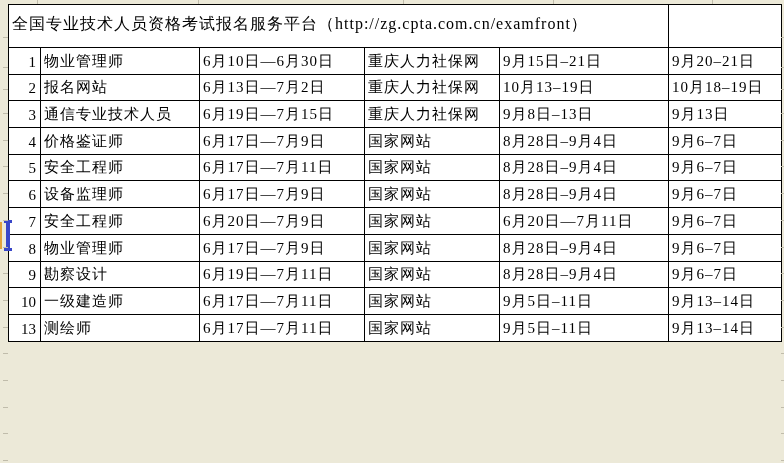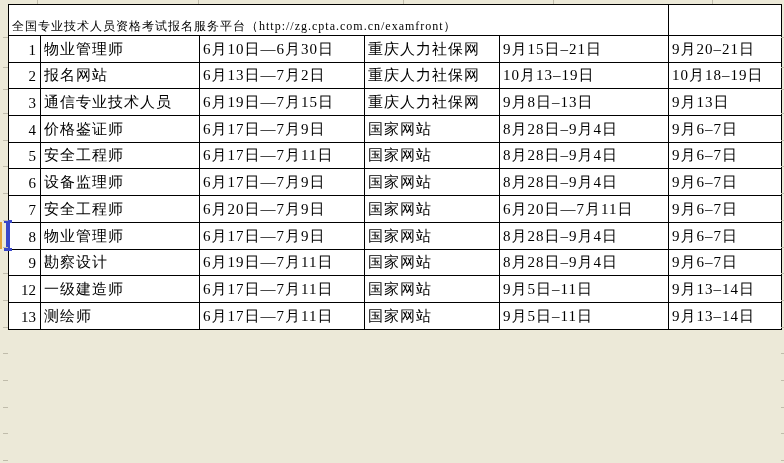--- a/index.html
+++ b/index.html
@@ -22,21 +22,21 @@
     vertical-align:bottom;text-align:left;
     white-space:nowrap;overflow:hidden;
     font-size:15px;font-weight:normal;color:#000;
     padding:0 0 3px 3px;letter-spacing:1px;
   }
   tr.title-row td{
     height:33px;text-align:center;vertical-align:middle;
     font-size:21px;font-weight:bold;letter-spacing:2px;
     padding:2px 0 4px 0;
   }
-  tr.sub1-row td{height:30px;font-size:12px;padding-bottom:0;}
+  tr.sub1-row td{height:30px;font-size:16px;padding-bottom:12px;}
   tr.sub2-row td{height:22px;font-size:16px;border-bottom-width:2px;padding-bottom:2px;}
   tr.header-row th{height:24px;letter-spacing:2px;padding-bottom:4px;}
   tbody tr{height:26.7px;}
   td.c0{text-align:right;padding:0 4px 3px 0;letter-spacing:0;}
   
   .sel-bar{position:absolute;left:6px;top:221px;width:4px;height:29px;background:var(--blue,#3946c8);}
   .sel-bar::before,.sel-bar::after{content:"";position:absolute;left:-2px;width:8px;height:3px;background:inherit;}
   .sel-bar::before{top:-1px;} .sel-bar::after{bottom:-1px;}
   .rowhead-bar{position:absolute;left:0;top:222px;width:2px;height:27px;background:var(--orange,#e2a23c);}
   .tick{position:absolute;background:var(--grid,#c0bcab);}
@@ -128,21 +128,21 @@
     </tr>
         <tr>
       <td class="c0">9</td>
       <td class="c1">勘察设计</td>
       <td class="c2">6月19日—7月11日</td>
       <td class="c3">国家网站</td>
       <td class="c4">8月28日–9月4日</td>
       <td class="c5">9月6–7日</td>
     </tr>
         <tr>
-      <td class="c0">12</td>
+      <td class="c0">10</td>
       <td class="c1">一级建造师</td>
       <td class="c2">6月17日—7月11日</td>
       <td class="c3">国家网站</td>
       <td class="c4">9月5日–11日</td>
       <td class="c5">9月13–14日</td>
     </tr>
         <tr>
       <td class="c0">13</td>
       <td class="c1">测绘师</td>
       <td class="c2">6月17日—7月11日</td>

